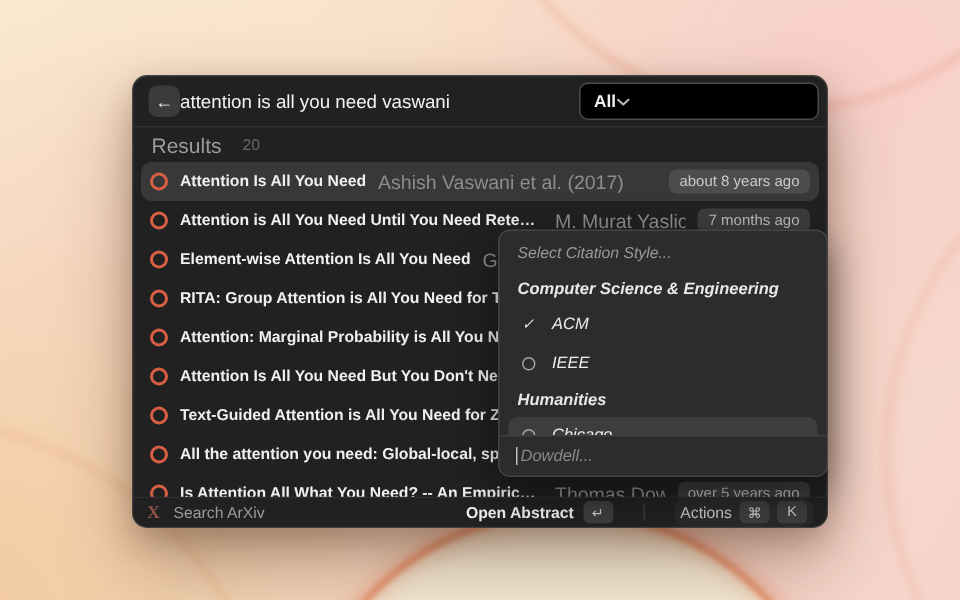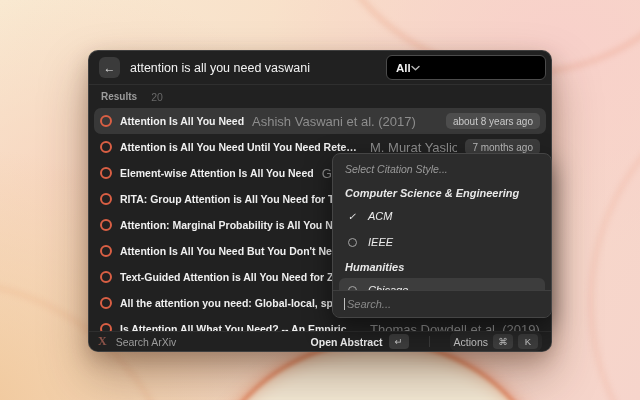--- a/index.html
+++ b/index.html
@@ -34,29 +34,29 @@
     position:absolute;left:88px;top:50px;width:464px;height:302px;
     background:#212121;border:1px solid rgba(90,90,90,.55);border-radius:10px;
     box-shadow:0 24px 48px rgba(70,35,15,.35),0 8px 20px rgba(70,35,15,.25);
     box-sizing:border-box;z-index:2;
   }
   .header{position:absolute;left:0;top:0;right:0;height:34px;display:flex;align-items:center;
     padding:0 10px;border-bottom:1px solid #2f2f2f;box-sizing:border-box;}
   .back{width:21px;height:21px;border-radius:6px;background:#3b3b3b;color:#e8e8e8;
     font-size:12px;line-height:1;display:flex;align-items:center;justify-content:center;
     border:none;padding:0;flex-shrink:0;cursor:default;}
-  .query{margin-left:10px;font-size:12.5px;font-weight:500;color:#f3f3f3;white-space:nowrap;}
+  .query{font-size:12.5px;font-weight:500;color:#f3f3f3;white-space:nowrap;}
   .alldd{position:absolute;right:5px;top:4px;width:160px;height:25px;
     border:1px solid #4b4b4b;background:#000000;border-radius:6px;
     display:flex;align-items:center;justify-content:flex-start;
     padding:0 9px;box-sizing:border-box;}
   .alldd .val{font-size:11.5px;font-weight:700;color:#f0f0f0;}
   .results{position:absolute;top:34px;left:0;right:0;height:23px;display:flex;align-items:center;
     padding:0 12px;gap:14px;}
-  .res-label{font-size:10px;color:#9c9c9c;font-weight:700;}
+  .res-label{font-size:14px;color:#9c9c9c;font-weight:400;}
   .res-count{font-size:10.5px;color:#686868;}
 
   .list{position:absolute;top:57px;left:0;right:0;height:225px;overflow:hidden;}
   .row{height:26px;margin:0 5px;padding:0 6px;border-radius:7px;display:flex;align-items:center;gap:8px;}
   .row.selected{background:#383838;}
   .ring{width:12px;height:12px;border:2px solid #d95f44;border-radius:50%;flex-shrink:0;box-sizing:border-box;}
   .title{font-size:10.5px;font-weight:600;color:#f0f0f0;white-space:nowrap;overflow:hidden;
     text-overflow:ellipsis;max-width:242px;flex-shrink:0;}
   .authors{font-size:13px;color:#8d8d8d;white-space:nowrap;overflow:hidden;flex:0 1 auto;min-width:0;}
   .badge{margin-left:auto;flex-shrink:0;background:#3c3c3c;color:#bababa;font-size:10px;
@@ -163,20 +163,21 @@
   </div>
       <div class="row">
     <span class="ring"></span>
     <span class="title">All the attention you need: Global-local, spatial-channel attention for image retrieval</span>
 
   </div>
       <div class="row">
     <span class="ring"></span>
     <span class="title">Is Attention All What You Need? -- An Empirical Investigation on Convolution-Based Active Memory and Self-Attention</span>
     <span class="authors">Thomas Dowdell et al. (2019)</span>
+    <span class="badge">over 5 years ago</span>
   </div>
     </div>
 
   <div class="panel">
     <div class="panel-title">Select Citation Style...</div>
     <div id="menu-body">
         <div class="m-header">Computer Science &amp; Engineering</div>
         <div class="m-item">
     <span class="mark">✓</span>
     <span class="m-label">ACM</span>
@@ -190,21 +191,21 @@
         <div class="m-header">Humanities</div>
         <div class="m-item hl">
     <span class="mark">
             <span class="radio"></span>
           </span>
     <span class="m-label">Chicago</span>
   </div>
       </div>
     <div class="panel-search">
       <span class="caret"></span>
-      <span class="ph">Search...</span>
+      <span class="ph">Dowdell...</span>
     </div>
   </div>
 
   <div class="footer">
     <span class="xlogo">X</span>
     <span class="f-app">Search ArXiv</span>
     <div class="f-right">
       <div class="f-primary">
         <span>Open Abstract</span>
         <span class="key">↵</span>

